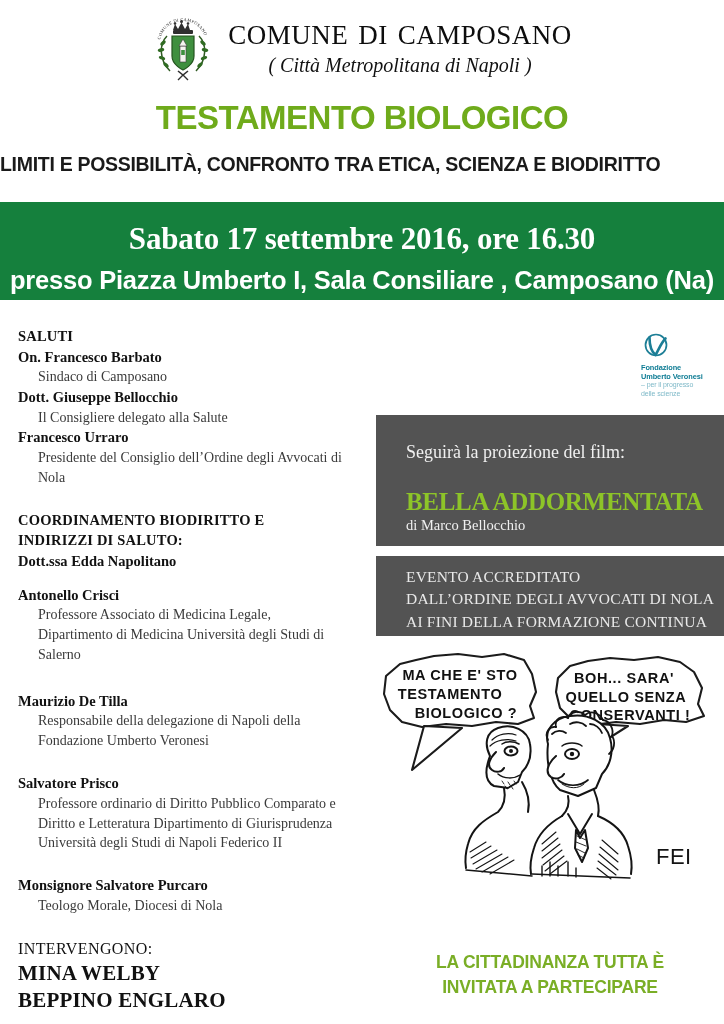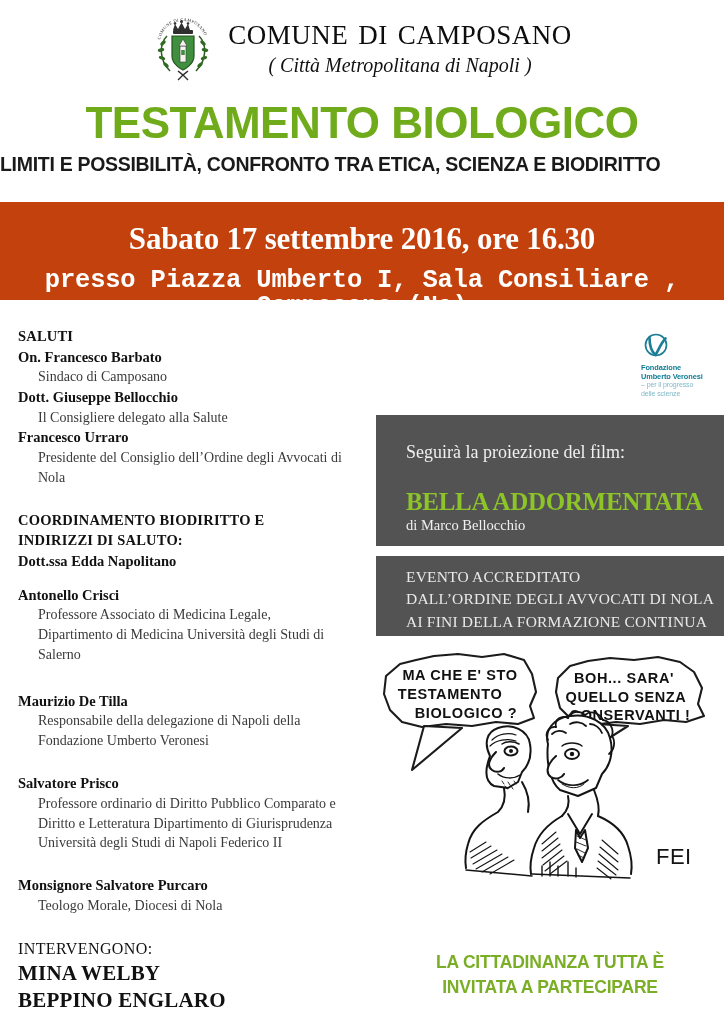--- a/index.html
+++ b/index.html
@@ -63,21 +63,21 @@
     white-space: nowrap;
   }
 
   .main-title {
     position: absolute;
     top: 101px; left: 0;
     width: 724px;
     text-align: center;
     font-family: "Liberation Sans", sans-serif;
     font-weight: bold;
-    font-size: 44px;
+    font-size: 33px;
     letter-spacing: -0.5px;
     color: #6FAB1B;
     line-height: 1;
   }
   .sub-title {
     position: absolute;
     top: 155px; left: 0;
     width: 724px;
     font-family: "Liberation Sans", sans-serif;
     font-weight: bold;
@@ -86,34 +86,34 @@
     color: #1a1a1a;
     line-height: 1;
   }
 
   
   .banner {
     position: absolute;
     top: 202px; left: 0;
     width: 724px;
     height: 98px;
-    background: #c2410c;
+    background: #15803d;
     text-align: center;
   }
   .banner-line1 {
     font-family: "Liberation Serif", serif;
     font-weight: bold;
     color: #ffffff;
     font-size: 31px;
     line-height: 1;
     padding-top: 21px;
     letter-spacing: -0.2px;
   }
   .banner-line2 {
-    font-family: Liberation Mono, monospace;
+    font-family: Liberation Sans, sans-serif;
     font-weight: bold;
     color: #ffffff;
     font-size: 25.5px;
     line-height: 1;
     padding-top: 14px;
     letter-spacing: -0.2px;
   }
 
   
   .left-col {

